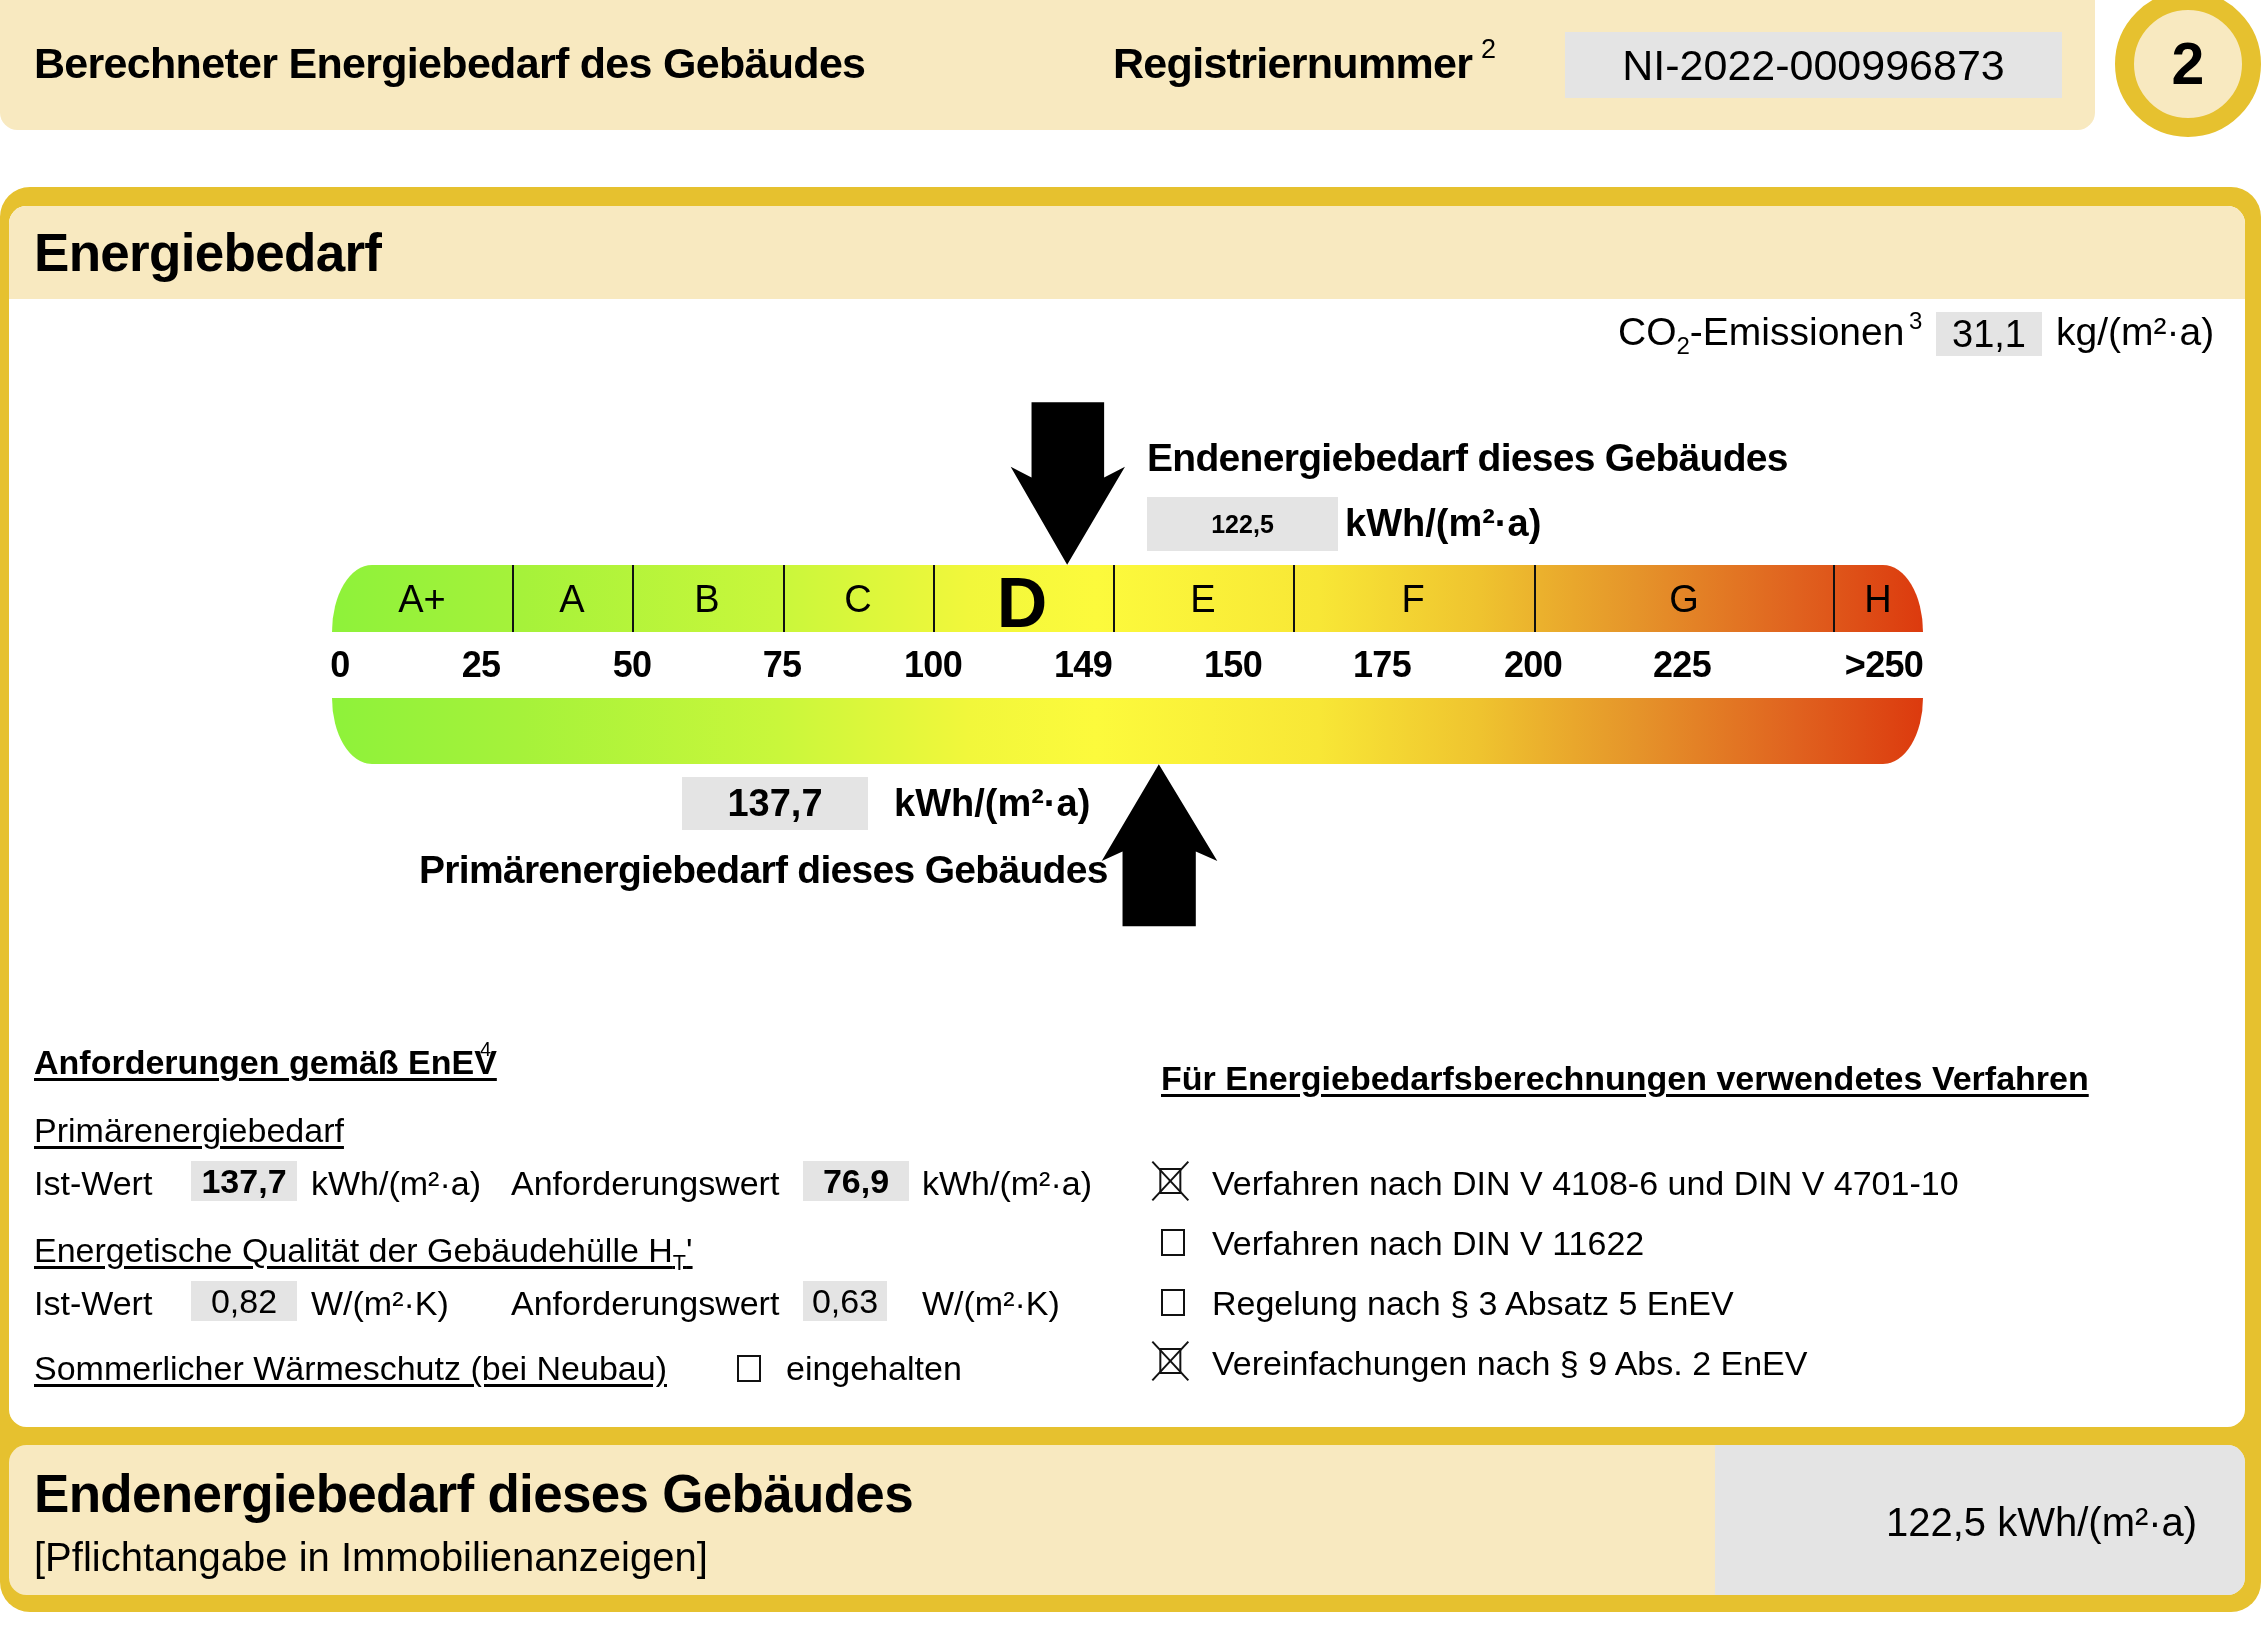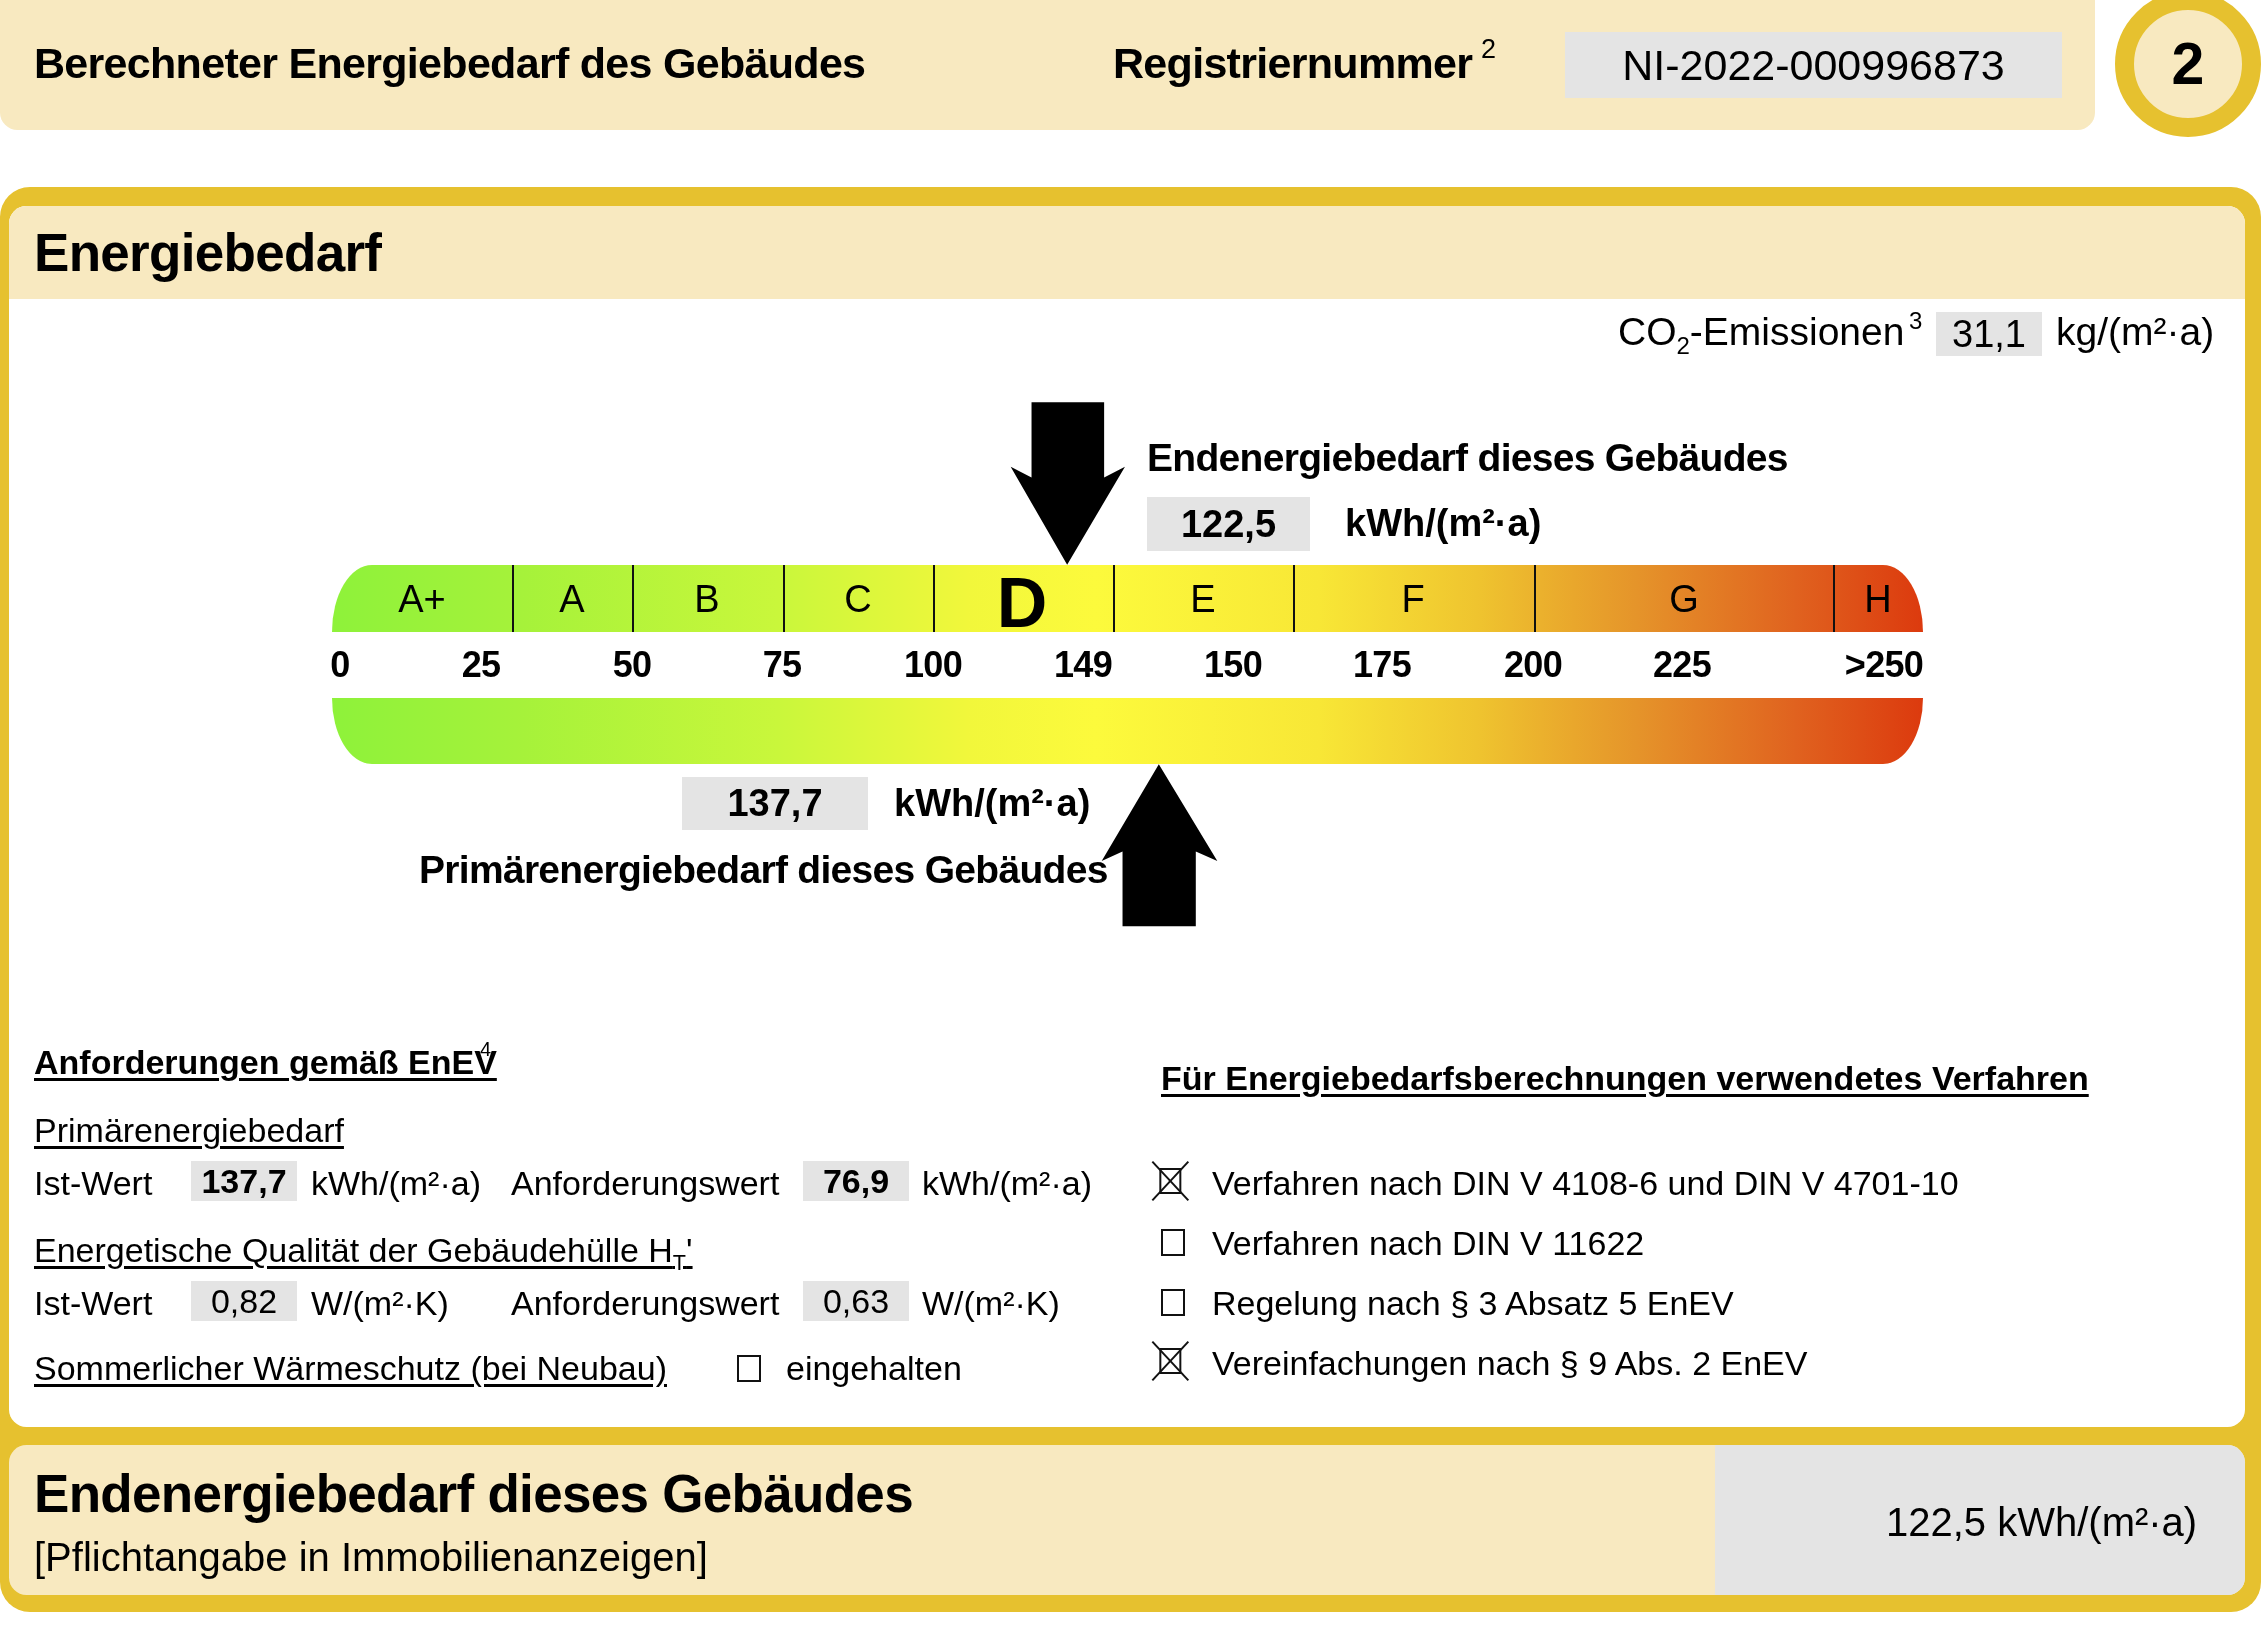--- a/index.html
+++ b/index.html
@@ -38,21 +38,21 @@
     background:linear-gradient(to right,#8ef23a 0%,#a6f23a 12%,#c9f73b 28%,#f1f73b 40%,#fcfa3c 48%,#f8e736 62%,#efc42f 72%,#e5942a 82%,#e0621f 92%,#dc3a0e 100%); }
   .divider { position:absolute; top:565px; width:2px; height:67px; background:#111; }
   .cls-label { position:absolute; top:578px; font-size:38px; transform:translateX(-50%); }
   .cls-label.active { top:563px; font-size:70px; font-weight:bold; }
   .tick-label { position:absolute; top:644px; font-size:36px; font-weight:bold; transform:translateX(-50%); letter-spacing:-0.7px; }
 
   #end-arrow { left:1008px; top:402px; }
   #prim-arrow { left:1099px; top:764px; }
 
   #end-label { left:1147px; top:436px; font-size:39px; font-weight:bold; letter-spacing:-0.7px; }
-  #end-box { left:1147px; top:497px; width:163px; height:54px; text-align:center; line-height:54px; font-size:38px; font-weight:bold; }
+  #end-box { left:1147px; top:497px; width:191px; height:54px; text-align:center; line-height:54px; font-size:25px; font-weight:bold; }
   #end-unit { left:1345px; top:502px; font-size:38px; font-weight:bold; }
 
   #prim-box { left:682px; top:777px; width:186px; height:53px; text-align:center; line-height:53px; font-size:38px; font-weight:bold; }
   #prim-unit { left:894px; top:782px; font-size:38px; font-weight:bold; }
   #prim-label { left:419px; top:848px; font-size:39px; font-weight:bold; letter-spacing:-0.7px; }
 
   
   .req-text { position:absolute; font-size:34px; }
   .u { text-decoration:underline; text-decoration-thickness:2.7px; text-underline-offset:4px; }
   .vbox { position:absolute; height:40px; line-height:40px; text-align:center; font-size:34px; }
@@ -142,21 +142,21 @@
 <div class="req-text" style="left:311px;top:1164px;">kWh/(m²·a)</div>
 <div class="req-text" style="left:511px;top:1164px;">Anforderungswert</div>
 <div class="vbox grey bold" style="left:803px;top:1161px;width:106px;">76,9</div>
 <div class="req-text" style="left:922px;top:1164px;">kWh/(m²·a)</div>
 
 <div class="req-text u" style="left:34px;top:1231px;"><span>Energetische Qualität der Gebäudehülle H</span><sub style="font-size:21.6px;">T</sub><span>'</span></div>
 <div class="req-text" style="left:34px;top:1284px;">Ist-Wert</div>
 <div class="vbox grey" style="left:191px;top:1281px;width:106px;">0,82</div>
 <div class="req-text" style="left:311px;top:1284px;">W/(m²·K)</div>
 <div class="req-text" style="left:511px;top:1284px;">Anforderungswert</div>
-<div class="vbox grey" style="left:803px;top:1281px;width:106px;">0,63</div>
+<div class="vbox grey" style="left:803px;top:1281px;width:84px;">0,63</div>
 <div class="req-text" style="left:922px;top:1284px;">W/(m²·K)</div>
 
 <div class="req-text u" style="left:34px;top:1349px;">Sommerlicher Wärmeschutz (bei Neubau)</div>
 <div class="cb" style="left:737px;top:1355px;"></div>
 <div class="req-text" style="left:786px;top:1349px;">eingehalten</div>
 
 <div class="req-text bold u" style="left:1161px;top:1043px;margin-top:16px;">Für Energiebedarfsberechnungen verwendetes Verfahren</div>
 <div id="procedure-list">
     <svg class="cb-x" viewBox="0 0 60 62" style="left: 1151px; top: 1160px;">
       <rect x="14" y="13" width="30" height="36" fill="#fff" stroke="#111" stroke-width="3"></rect>

